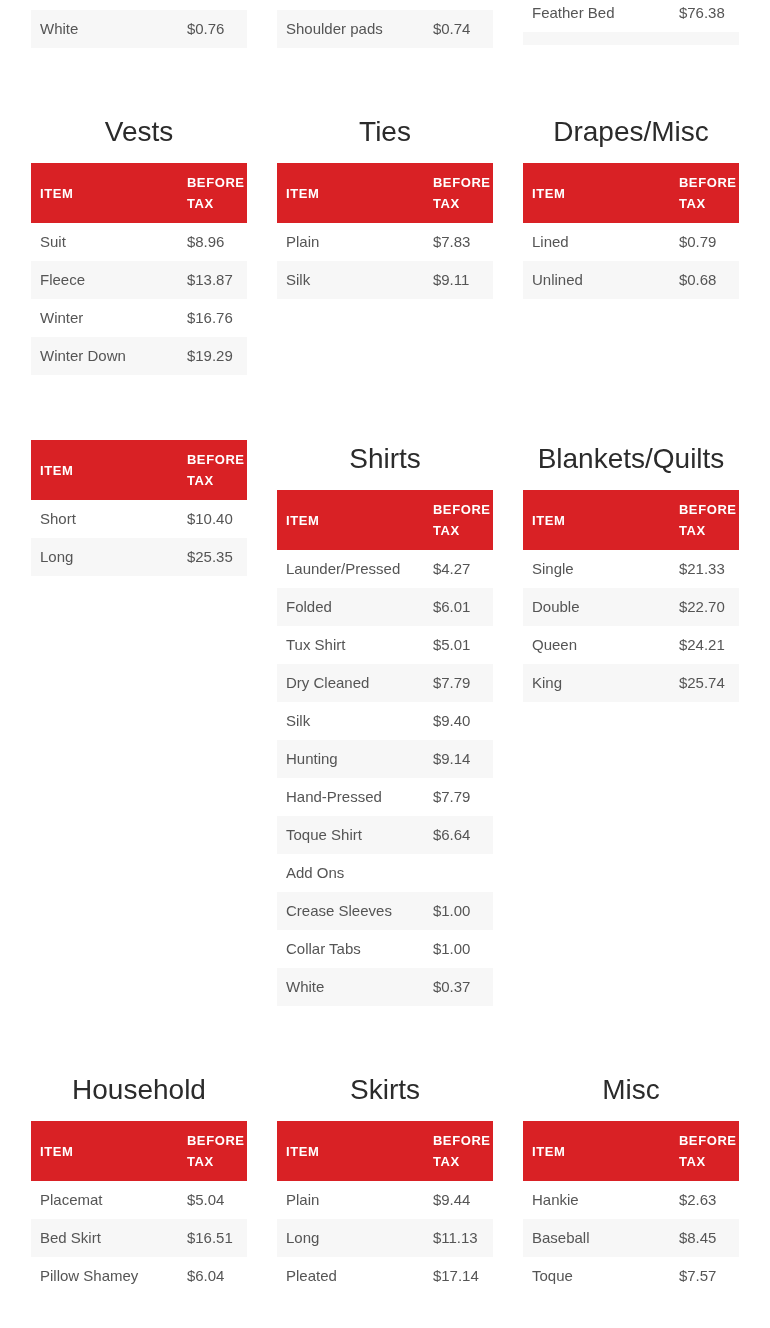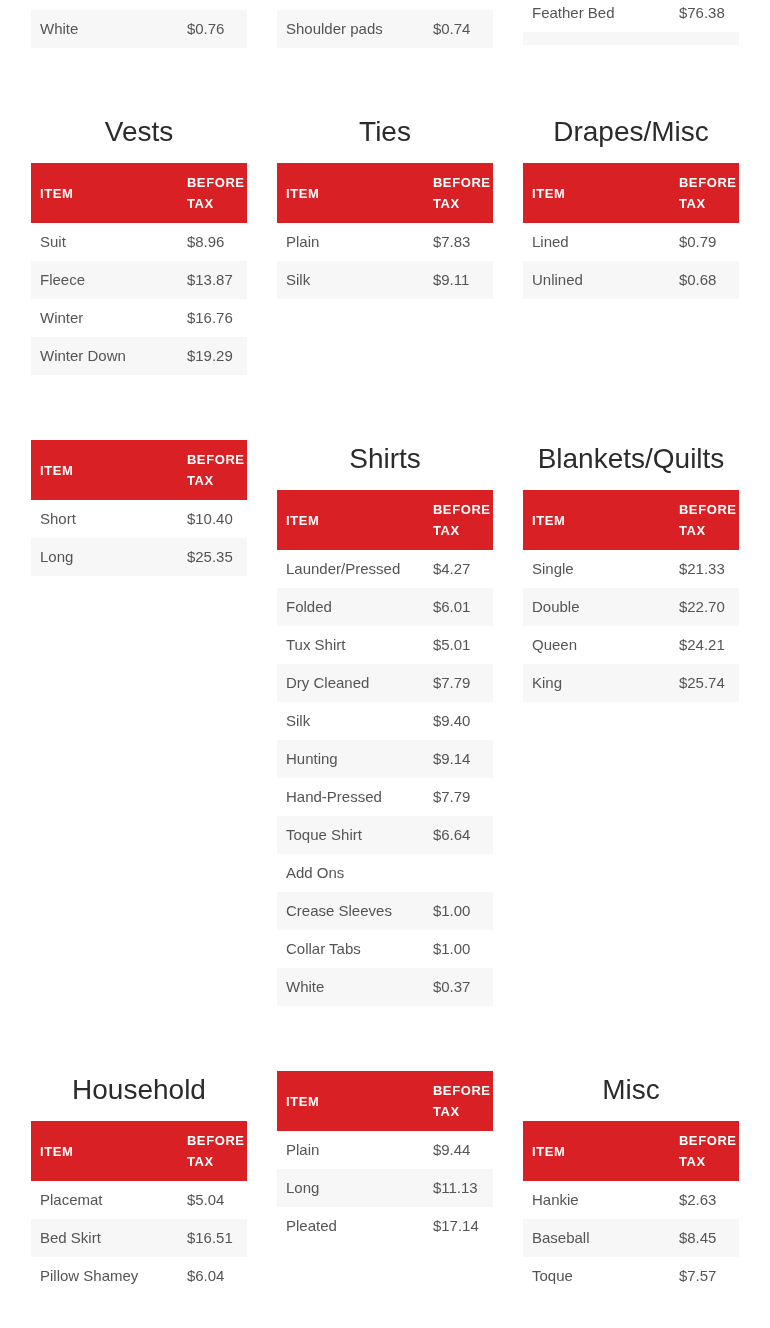--- a/index.html
+++ b/index.html
@@ -369,20 +369,21 @@
             </tr>
             <tr>
               <td>Pillow Shamey</td>
               <td>$6.04</td>
             </tr>
           </tbody>
     </table>
   </section>
 
   <section class="section">
+    <h2 class="section-title">Skirts</h2>
     <table class="ptable">
       <colgroup>
             <col class="col-item">
             <col class="col-price">
           </colgroup>
       <thead>
         <tr class="head-row">
           <th class="th-item">ITEM</th>
           <th class="th-price">BEFORE TAX</th>
         </tr>

